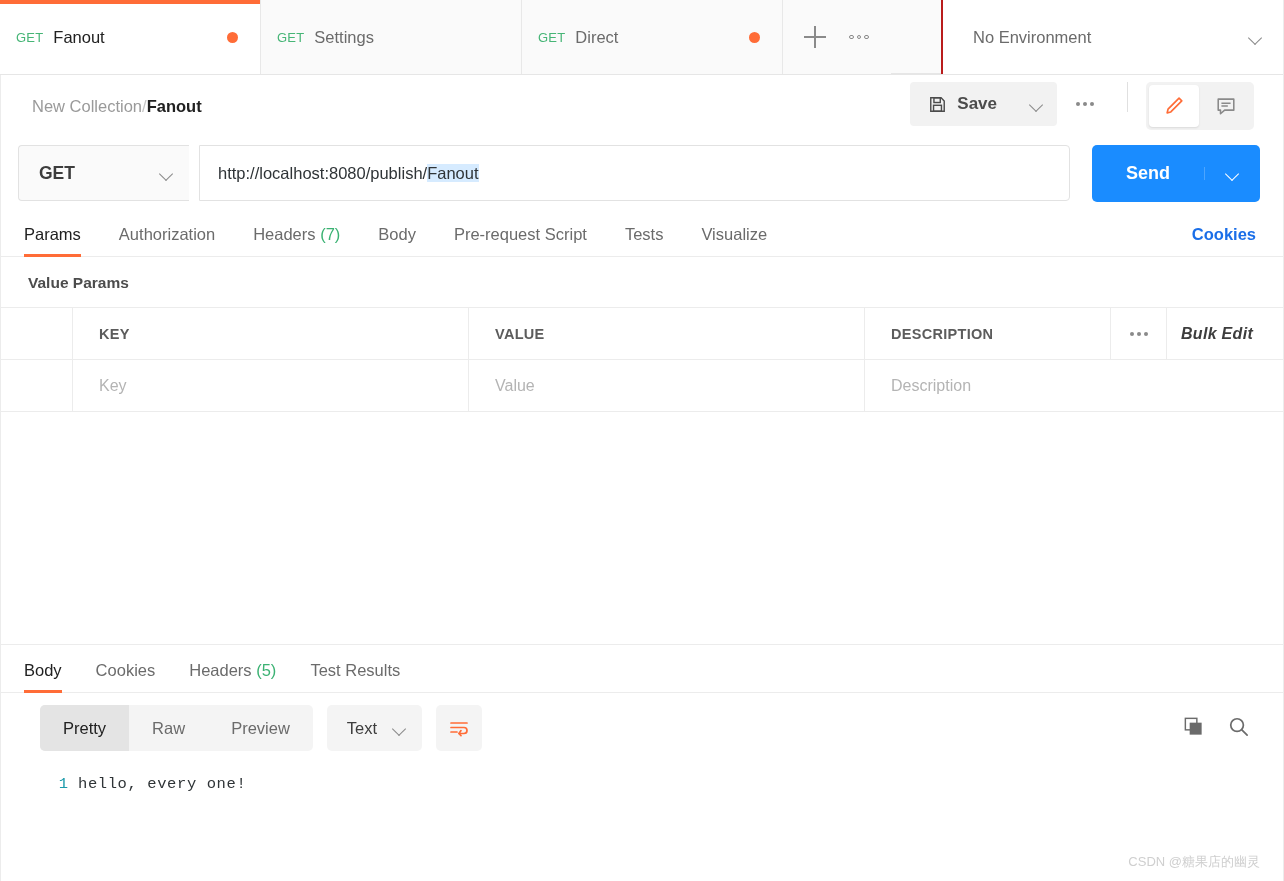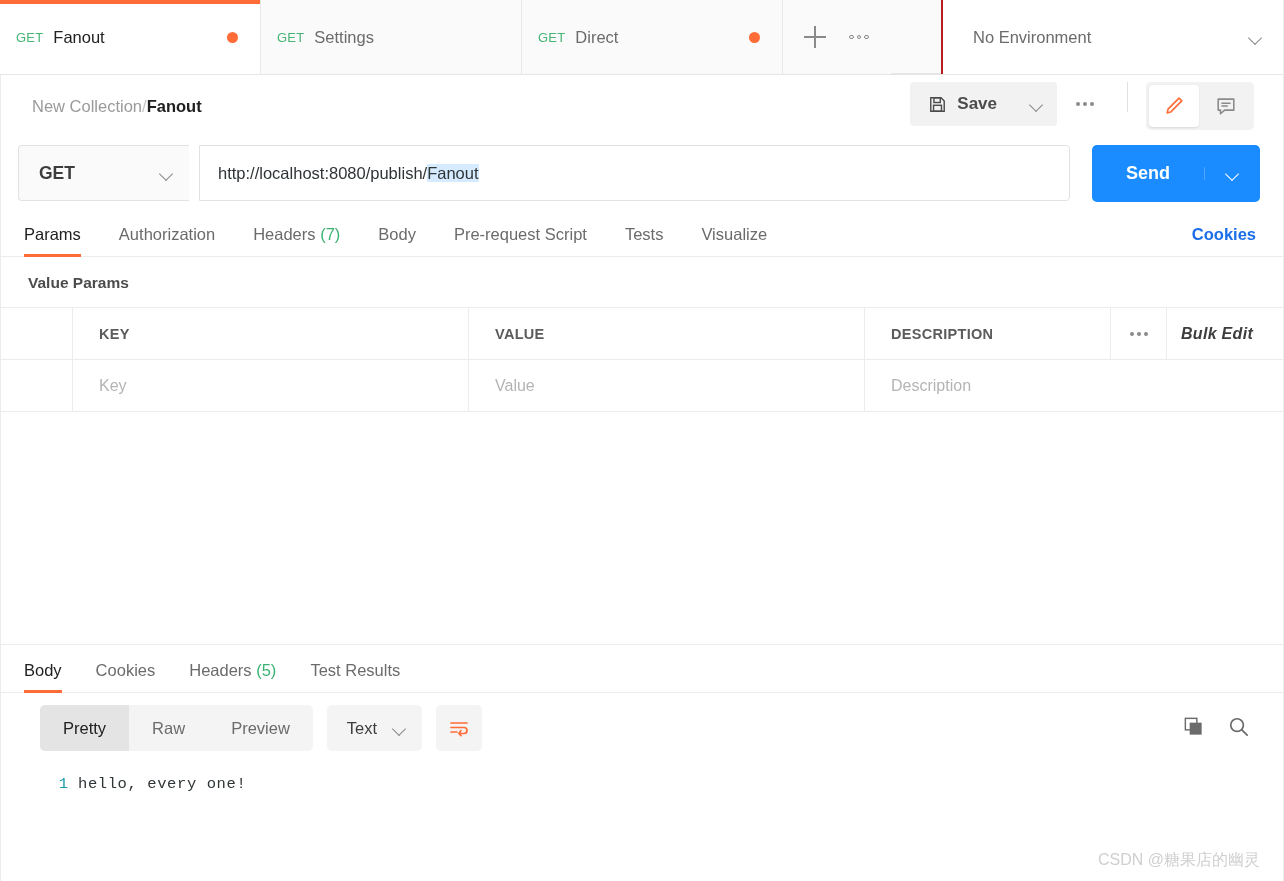--- a/index.html
+++ b/index.html
@@ -187,21 +187,21 @@
   }
   .resp-right { margin-left: auto; display: flex; align-items: center; gap: 22px; padding-right: 10px; }
 
   .codearea { padding: 14px 0 0 0; position: relative; height: 120px; }
   .codeline { display: flex; font-family: "Liberation Mono", monospace; font-size: 15.5px; }
   .lineno { width: 78px; text-align: right; color: #1b9aaa; padding-right: 10px; }
   .codetxt { color: #2f3437; letter-spacing: .6px; }
 
   .watermark {
     position: absolute; right: 24px; bottom: 10px;
-    font-size: 16px; color: #cfcfcf; white-space: nowrap; user-select: none;
+    font-size: 13px; color: #cfcfcf; white-space: nowrap; user-select: none;
   }
   .edge-l { position: absolute; left: 0; top: 75px; bottom: 0; width: 1px; background: #ececec; }
   .edge-r { position: absolute; right: 0; top: 0; bottom: 0; width: 1px; background: #ececec; }
 </style>
 </head>
 <body>
 
 <div class="app">
 
   <div class="tabbar">

